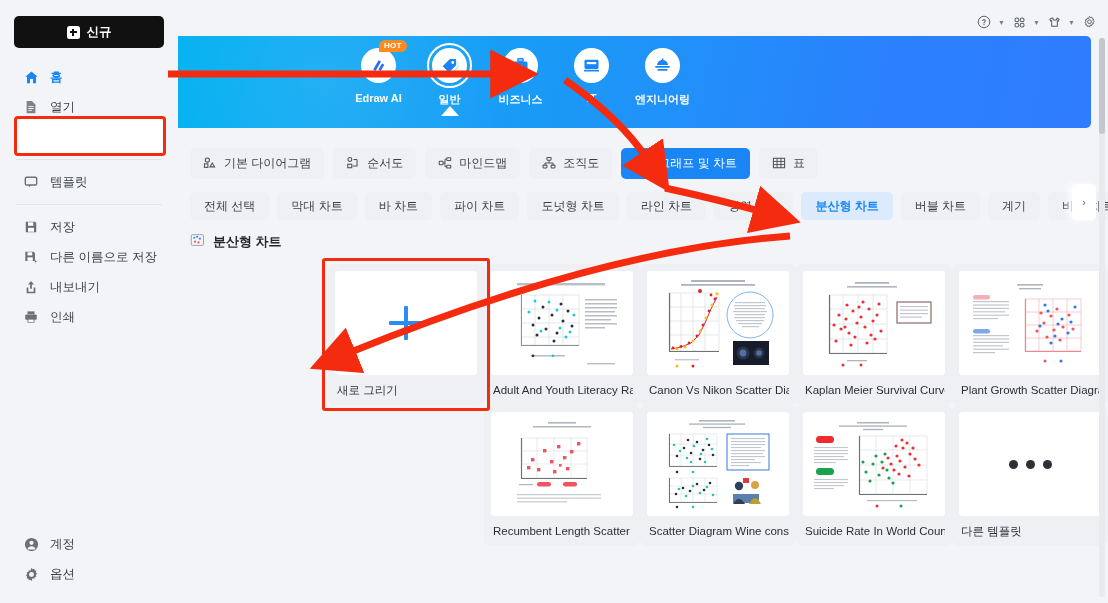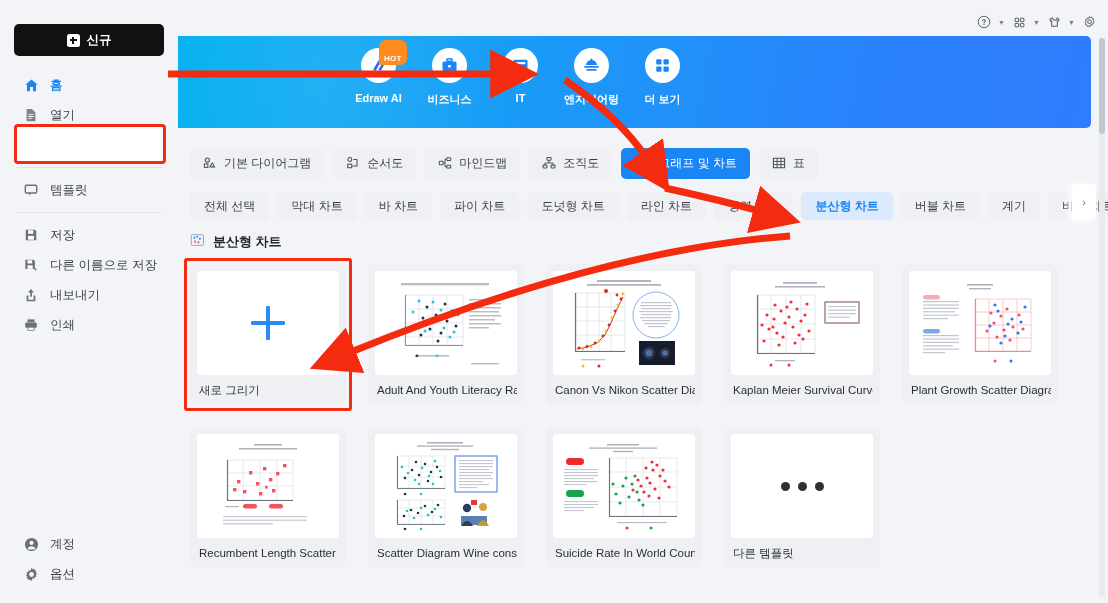--- a/index.html
+++ b/index.html
@@ -21,21 +21,21 @@
   .sidebar {
     width: 178px; height: 603px;
     background: #f2f4f8;
     flex: 0 0 178px;
     display: flex; flex-direction: column;
     padding-top: 12px;
     position: relative;
     z-index: 5;
   }
   .new-btn {
-    margin: 12px 14px 14px 14px;
+    margin: 4px 14px 14px 14px;
     height: 32px;
     background: #111111;
     color: #ffffff;
     border-radius: 5px;
     display: flex; align-items: center; justify-content: center;
     gap: 7px;
     font-size: 12.5px; font-weight: bold;
     cursor: pointer;
     user-select: none;
   }
@@ -178,21 +178,21 @@
     border-left: 9px solid transparent;
     border-right: 9px solid transparent;
     border-bottom: 10px solid #ffffff;
   }
   .hot-badge {
     position: absolute;
     left: 36px; top: 4px;
     background: #ff8a1f;
     color: #ffffff;
     font-size: 8px; font-weight: bold;
-    padding: 14px 5px 2px 5px;
+    padding: 1px 5px 2px 5px;
     border-radius: 7px 7px 7px 1px;
     letter-spacing: 0.3px;
     z-index: 3;
   }
 
   
   .content {
     position: absolute;
     left: 0; top: 128px; right: 0; bottom: 0;
     padding: 0 0 0 12px;
@@ -253,22 +253,22 @@
   .sec-head {
     display: flex; align-items: center;
     gap: 8px;
     height: 28px;
     margin-top: 4px;
   }
   .sec-title { font-size: 13px; font-weight: bold; color: #24282e; }
 
   .grid {
     display: flex; flex-wrap: wrap;
-    gap: 22px;
     margin-top: 8px;
+    justify-content: flex-end;
   }
   .card {
     width: 156px;
     background: #eef0f4;
     border-radius: 7px;
     padding: 7px 7px 0 7px;
     cursor: pointer;
   }
   .card-thumb {
     width: 142px; height: 104px;
@@ -509,20 +509,31 @@
         <span class="cat-circle">
           <svg width="20" height="20" viewBox="0 0 20 20">
               <path fill="#2b6ef5" d="M4.2 13.6 9.6 4.2l2.4 1.4-5.4 9.4z"></path>
               <path fill="#2b6ef5" d="M9.4 13.6 13 7.4l2.3 1.3-3.6 6.3z"></path>
               <rect x="4" y="15.2" width="11.6" height="1.6" rx=".8" fill="#2b6ef5"></rect>
             </svg>
         </span>
         <span class="cat-label">Edraw AI</span>
       </div>
 
+      <div class="cat active">
+        <span class="cat-circle">
+          <svg width="19" height="19" viewBox="0 0 20 20">
+              <path fill="#1a86f5" d="M10.4 3.2H16a1 1 0 0 1 1 1v5.6L9.4 17.4 2.8 10.8z"></path>
+              <circle cx="13.4" cy="6.8" r="1.5" fill="#fff"></circle>
+              <path fill="#bcd9fb" d="M12.2 17.4 18.6 11V5.6l.9.9v5.4l-6.3 6.4z"></path>
+            </svg>
+        </span>
+        <span class="cat-label">일반</span>
+        <span class="cat-arrow"></span>
+      </div>
 
       <div class="cat">
         <span class="cat-circle">
           <svg width="19" height="19" viewBox="0 0 20 20">
               <rect x="7.2" y="3" width="5.6" height="2.6" rx="1" fill="none" stroke="#1a86f5" stroke-width="1.6"></rect>
               <rect x="2.6" y="5.8" width="14.8" height="10.4" rx="1.6" fill="#1a86f5"></rect>
               <rect x="8.6" y="9.6" width="2.8" height="2.4" fill="#fff"></rect>
             </svg>
         </span>
         <span class="cat-label">비즈니스</span>
@@ -545,31 +556,20 @@
               <path fill="#1a86f5" d="M10 4.2c3.2 0 5.6 2.4 5.8 5.4H4.2C4.4 6.6 6.8 4.2 10 4.2z"></path>
               <rect x="9.2" y="2.6" width="1.6" height="2.2" fill="#1a86f5"></rect>
               <rect x="2.2" y="10.4" width="15.6" height="2" rx="1" fill="#1a86f5"></rect>
               <rect x="4.6" y="13.6" width="10.8" height="1.8" rx=".9" fill="#1a86f5"></rect>
             </svg>
         </span>
         <span class="cat-label">엔지니어링</span>
       </div>
 
 
-      <div class="cat">
-        <span class="cat-circle">
-          <svg width="19" height="19" viewBox="0 0 20 20">
-              <rect x="3.4" y="3.4" width="5.6" height="5.6" rx="1.1" fill="#1a86f5"></rect>
-              <rect x="11" y="3.4" width="5.6" height="5.6" rx="1.1" fill="#1a86f5"></rect>
-              <rect x="3.4" y="11" width="5.6" height="5.6" rx="1.1" fill="#1a86f5"></rect>
-              <rect x="11" y="11" width="5.6" height="5.6" rx="1.1" fill="#1a86f5"></rect>
-            </svg>
-        </span>
-        <span class="cat-label">더 보기</span>
-      </div>
     </div>
 
     <div class="content">
 
       <div class="tabs-row">
         <div class="tab">
           <span class="tb-ico">
             <svg width="14" height="14" viewBox="0 0 16 16">
                 <circle cx="5" cy="4.6" r="2.4" fill="none" stroke="currentColor" stroke-width="1.2"></circle>
                 <path d="M10.6 8l2.6 4.4H8z" fill="none" stroke="currentColor" stroke-width="1.2"></path>

